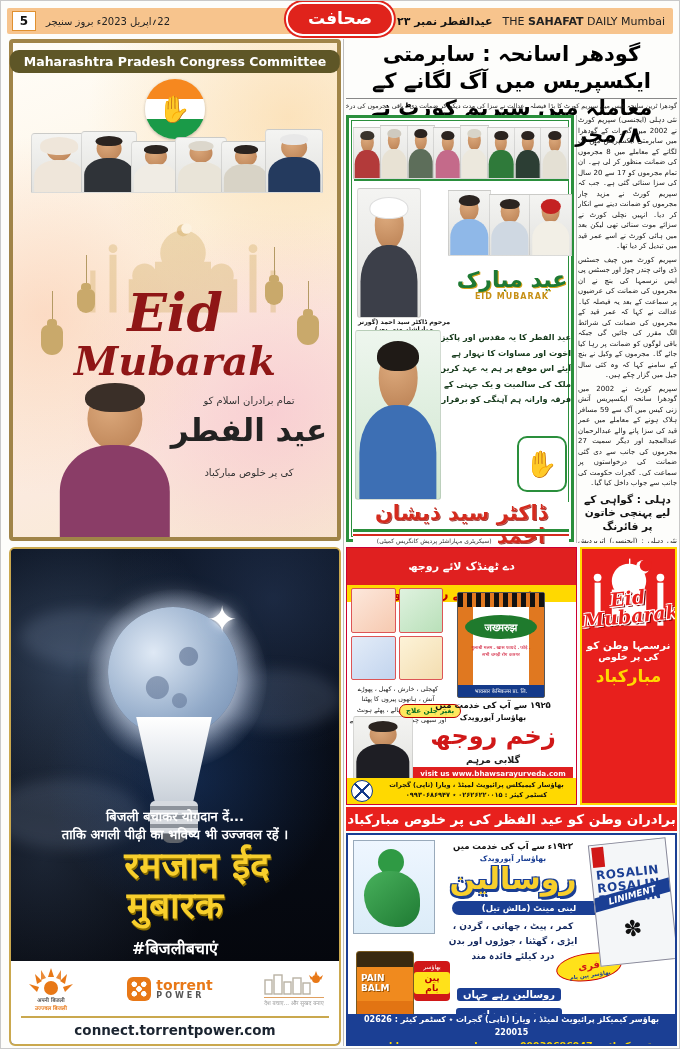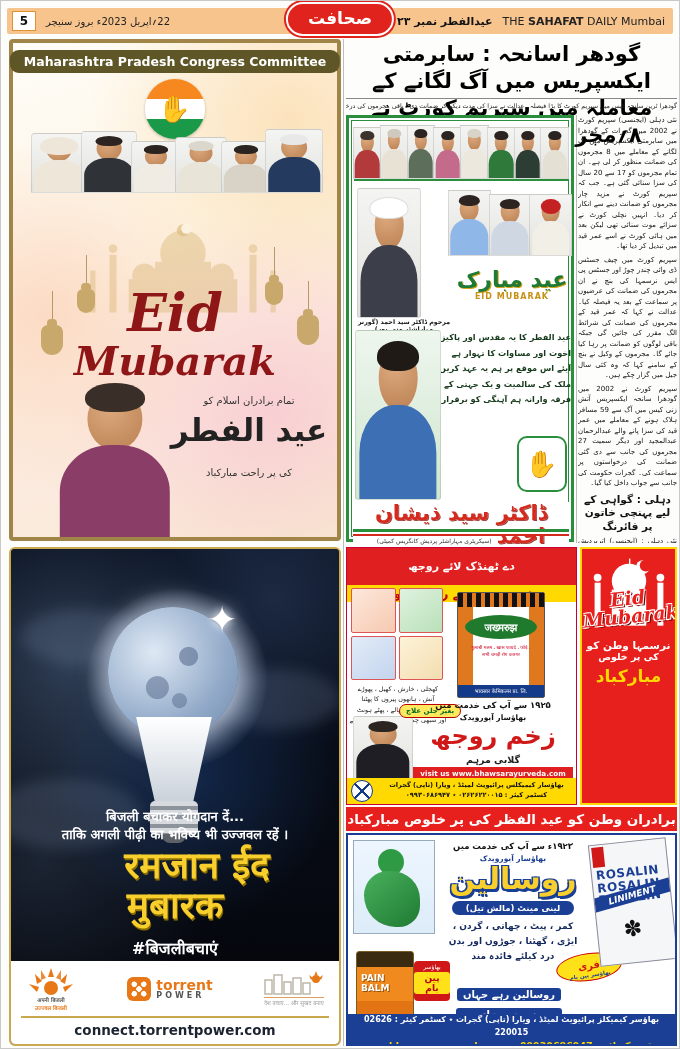--- a/index.html
+++ b/index.html
@@ -154,21 +154,21 @@
   
   .gstrip{position:absolute;left:345px;top:806px;width:331px;height:24px;background:#e8201d;color:#fff;font-weight:bold;font-size:13.5px;text-align:center;line-height:24px;direction:rtl;}
   
   .ros{position:absolute;left:345px;top:832px;width:331px;height:213px;box-sizing:border-box;background:#fff;border:2.5px solid #1b3f94;overflow:hidden;}
   .roswoman{position:absolute;left:5px;top:5px;width:80px;height:92px;border:1px solid #9ab;background:linear-gradient(180deg,#eef6ff,#dcecf8);}
   .roswoman::before{content:"";position:absolute;left:24px;top:8px;width:26px;height:26px;border-radius:50%;background:#2f9a44;}
   .roswoman::after{content:"";position:absolute;left:10px;top:30px;width:56px;height:56px;border-radius:46% 54% 40% 60%;background:linear-gradient(140deg,#48b15c,#1f7a33);}
   .rsince{position:absolute;left:90px;top:6px;width:150px;text-align:center;font-size:8.5px;font-weight:bold;color:#111;direction:rtl;}
   .rbrand{position:absolute;left:90px;top:19px;width:150px;text-align:center;font-size:7.5px;font-weight:bold;color:#1b3f94;direction:rtl;}
   .rprod{position:absolute;left:90px;top:26px;width:150px;text-align:center;font-size:30px;font-weight:bold;color:#f8cf2c;direction:rtl;line-height:1.2;text-shadow:-1.5px -1.5px 0 #1b3f94,1.5px -1.5px 0 #1b3f94,-1.5px 1.5px 0 #1b3f94,1.5px 1.5px 0 #1b3f94,2px 3px 0 #1b3f94;}
-  .rprodsub{position:absolute;left:104px;top:66px;width:122px;background:#1b3f94;color:#fff;font-size:8.5px;font-weight:bold;text-align:center;border-radius:8px;padding:2px 0;direction:rtl;}
+  .rprodsub{position:absolute;left:104px;top:66px;width:122px;background:#1b3f94;color:#fff;font-size:8.5px;font-weight:bold;text-align:center;border-radius:8px;padding:2px 16px;direction:rtl;}
   .ruses{position:absolute;left:90px;top:84px;width:150px;direction:rtl;text-align:center;font-size:9px;font-weight:bold;color:#12275e;line-height:1.65;}
   .rfree{position:absolute;left:208px;top:118px;width:64px;height:26px;background:#ffe11a;border:1.5px solid #c00;border-radius:50%;transform:rotate(-8deg);text-align:center;direction:rtl;}
   .rfree .f1{font-size:10px;font-weight:bold;color:#d01818;line-height:1.1;display:inline;}
   .rfree .f2{font-size:5.5px;font-weight:bold;color:#1b3f94;display:block;line-height:1;}
   .rslogan{position:absolute;left:96px;top:148px;width:130px;direction:rtl;text-align:center;}
   .rslogan .s1{background:#1b3f94;color:#fff;font-weight:bold;font-size:10px;padding:1px 6px;display:inline-block;border-radius:3px;margin-bottom:2px;}
   .rslogan .s2{background:#1b3f94;color:#fff;font-weight:bold;font-size:10px;padding:1px 6px;display:inline-block;border-radius:3px;}
   .rslogan .s3{display:block;background:#fff;border:1px solid #1b3f94;color:#1b3f94;font-size:6.5px;font-weight:bold;border-radius:6px;margin-top:2px;padding:1px 2px;}
   .rbox{position:absolute;left:246px;top:6px;width:76px;height:120px;background:#f4f6f8;border:1px solid #889;transform:rotate(-6deg);overflow:hidden;}
   .rbox .redstrip{position:absolute;left:2px;top:2px;width:12px;height:20px;background:#d01818;}
@@ -248,21 +248,21 @@
     <div class="lant" style="left:64px;top:246px;width:18px;height:24px;"></div>
     <div class="lant" style="left:252px;top:238px;width:18px;height:24px;"></div>
     <div class="lant" style="left:284px;top:272px;"></div>
     <div class="eid1a">Eid</div>
     <div class="eid1b">Mubarak</div>
     <div class="person c1per">
         <span class="hair"></span>
       </div>
     <div class="c1u1">تمام برادران اسلام کو</div>
     <div class="c1u2">عید الفطر</div>
-    <div class="c1u3">کی پر راحت مبارکباد</div>
+    <div class="c1u3">کی پر خلوص مبارکباد</div>
   </div>
 
   <div class="headline">گودھر اسانحہ : سابرمتی ایکسپریس میں آگ لگانے کے معاملہ میں سپریم کورٹ نے ۸؍مجرموں کو دی ضمانت</div>
   <div class="introline">گودھرا ٹرین سانحہ کیس میں سپریم کورٹ کا بڑا فیصلہ ـ عدالت نے سزا کی مدت دیکھ کر ضمانت دی ـ باقی مجرموں کی درخواستوں پر سماعت جاری رہے گی ـ رہائی پر سخت شرطیں عائد</div>
   <div class="artcol">
     <p>نئی دہلی (ایجنسی) سپریم کورٹ نے 2002 میں گجرات کے گودھرا میں سابرمتی ایکسپریس میں آگ لگانے کے معاملے میں 8 مجرموں کی ضمانت منظور کر لی ہے۔ ان تمام مجرموں کو 17 سے 20 سال کی سزا سنائی گئی ہے۔ جب کہ سپریم کورٹ نے مزید چار مجرموں کو ضمانت دینے سے انکار کر دیا۔ انہیں نچلی کورٹ نے سزائے موت سنائی تھی لیکن بعد میں ہائی کورٹ نے اسے عمر قید میں تبدیل کر دیا تھا۔</p>
     <p>سپریم کورٹ میں چیف جسٹس ڈی وائی چندر چوڑ اور جسٹس پی ایس نرسمہا کی بنچ نے ان مجرموں کی ضمانت کی عرضیوں پر سماعت کے بعد یہ فیصلہ کیا۔ عدالت نے کہا کہ عمر قید کے مجرموں کی ضمانت کی شرائط الگ مقرر کی جائیں گی جبکہ باقی لوگوں کو ضمانت پر رہا کیا جائے گا۔ مجرموں کے وکیل نے بنچ کے سامنے کہا کہ وہ کئی سال جیل میں گزار چکے ہیں۔</p>
     <p>سپریم کورٹ نے 2002 میں گودھرا سانحہ ایکسپریس آتش زنی کیس میں آگ سے 59 مسافر ہلاک ہونے کے معاملے میں عمر قید کی سزا پانے والے عبدالرحمان عبدالمجید اور دیگر سمیت 27 مجرموں کی جانب سے دی گئی ضمانت کی درخواستوں پر سماعت کی۔ گجرات حکومت کی جانب سے جواب داخل کیا گیا۔</p>
     <div class="subhead">دہلی : گواہی کے لیے پہنچی خاتون پر فائرنگ</div>
     <p>نئی دہلی : (ایجنسی) اترپردیش کے ایک بدنام زمانہ کیس میں گواہی کے لیے دہلی پہنچنے والی ایک خاتون پر نامعلوم حملہ آوروں نے فائرنگ کر دی۔ خاتون عدالت میں گواہی دینے جا رہی تھی کہ موٹر سائیکل سوار بدمعاشوں نے اس پر گولیاں چلائیں۔ زخمی خاتون کو قریبی اسپتال میں داخل کرایا گیا جہاں اس کی حالت نازک بتائی جاتی ہے۔ پولیس نے معاملہ درج کر کے حملہ آوروں کی تلاش شروع کر دی ہے۔ سینئر افسران موقع واردات پر پہنچ کر تفتیش میں مصروف ہیں۔</p>

